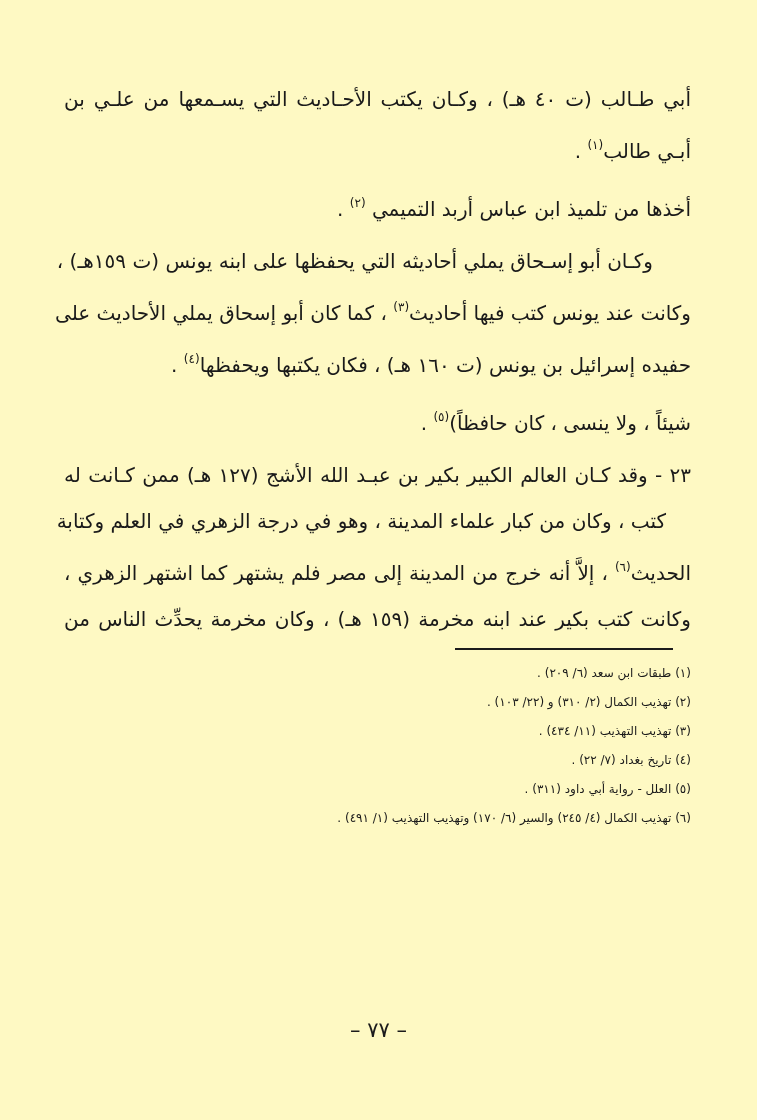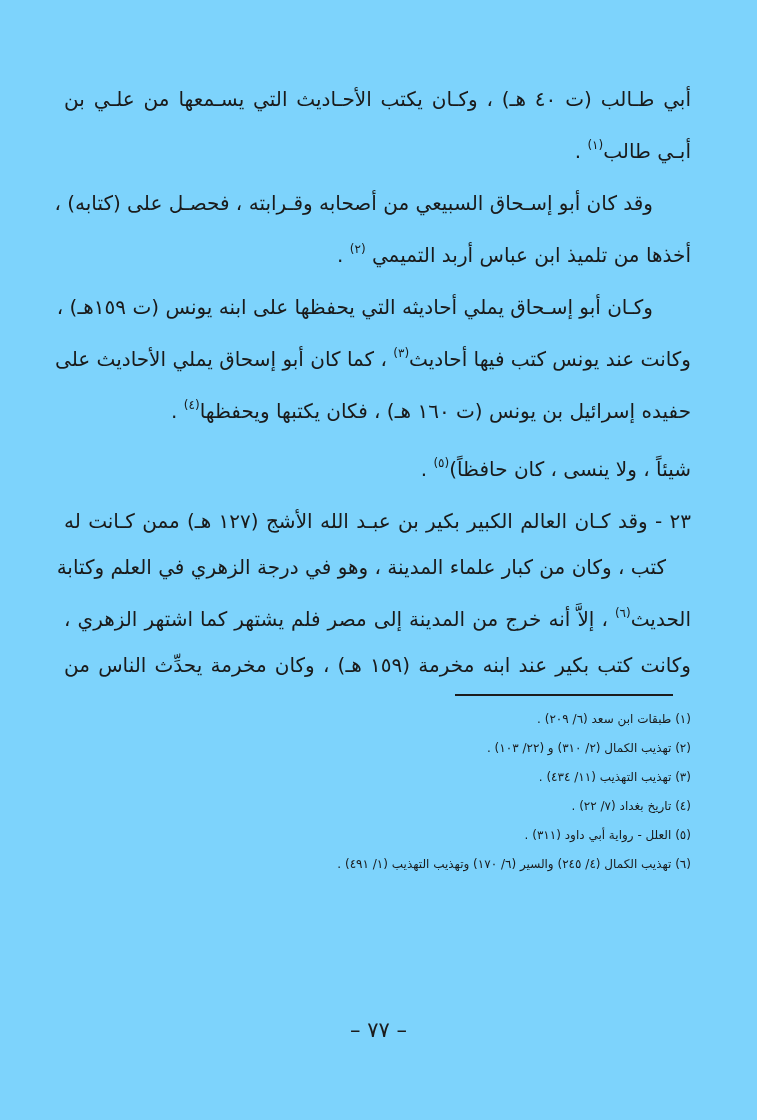--- a/index.html
+++ b/index.html
@@ -5,21 +5,21 @@
   html, body {
     margin: 0;
     padding: 0;
     background: #ffffff;
   }
   .page {
     position: relative;
     width: 757px;
     height: 1120px;
     margin: 0 auto;
-    background: #7dd3fc;
+    background: #fef9c3;
     box-sizing: border-box;
     padding: 76px 66px 0 64px;
     direction: rtl;
     font-family: "DejaVu Sans", sans-serif;
     color: #1a1a1a;
     overflow: hidden;
   }
   .body-text {
     font-size: 20px;
     line-height: 46px;
@@ -66,21 +66,20 @@
 </head>
 <body>
 
 <div class="page">
   <main class="body-text">
       <div class="para">
         <div class="line full"><span>أبي طـالب (ت ٤٠ هـ) ، وكـان يكتب الأحـاديث التي يسـمعها من علـي بن</span></div>
         <div class="line end"><span>أبـي طالب</span><span class="fnref">(١)</span><span> .</span></div>
       </div>
       <div class="para">
-        <div class="line full indent"><span>وقد كان أبو إسـحاق السبيعي من أصحابه وقـرابته ، فحصـل على (كتابه) ،</span></div>
         <div class="line end"><span>أخذها من تلميذ ابن عباس أربد التميمي </span><span class="fnref">(٢)</span><span> .</span></div>
       </div>
       <div class="para">
         <div class="line full indent"><span>وكـان أبو إسـحاق يملي أحاديثه التي يحفظها على ابنه يونس (ت ١٥٩هـ) ،</span></div>
         <div class="line full"><span>وكانت عند يونس كتب فيها أحاديث</span><span class="fnref">(٣)</span><span> ، كما كان أبو إسحاق يملي الأحاديث على</span></div>
         <div class="line end"><span>حفيده إسرائيل بن يونس (ت ١٦٠ هـ) ، فكان يكتبها ويحفظها</span><span class="fnref">(٤)</span><span> .</span></div>
       </div>
       <div class="para">
         <div class="line end"><span>شيئاً ، ولا ينسى ، كان حافظاً)</span><span class="fnref">(٥)</span><span> .</span></div>
       </div>

